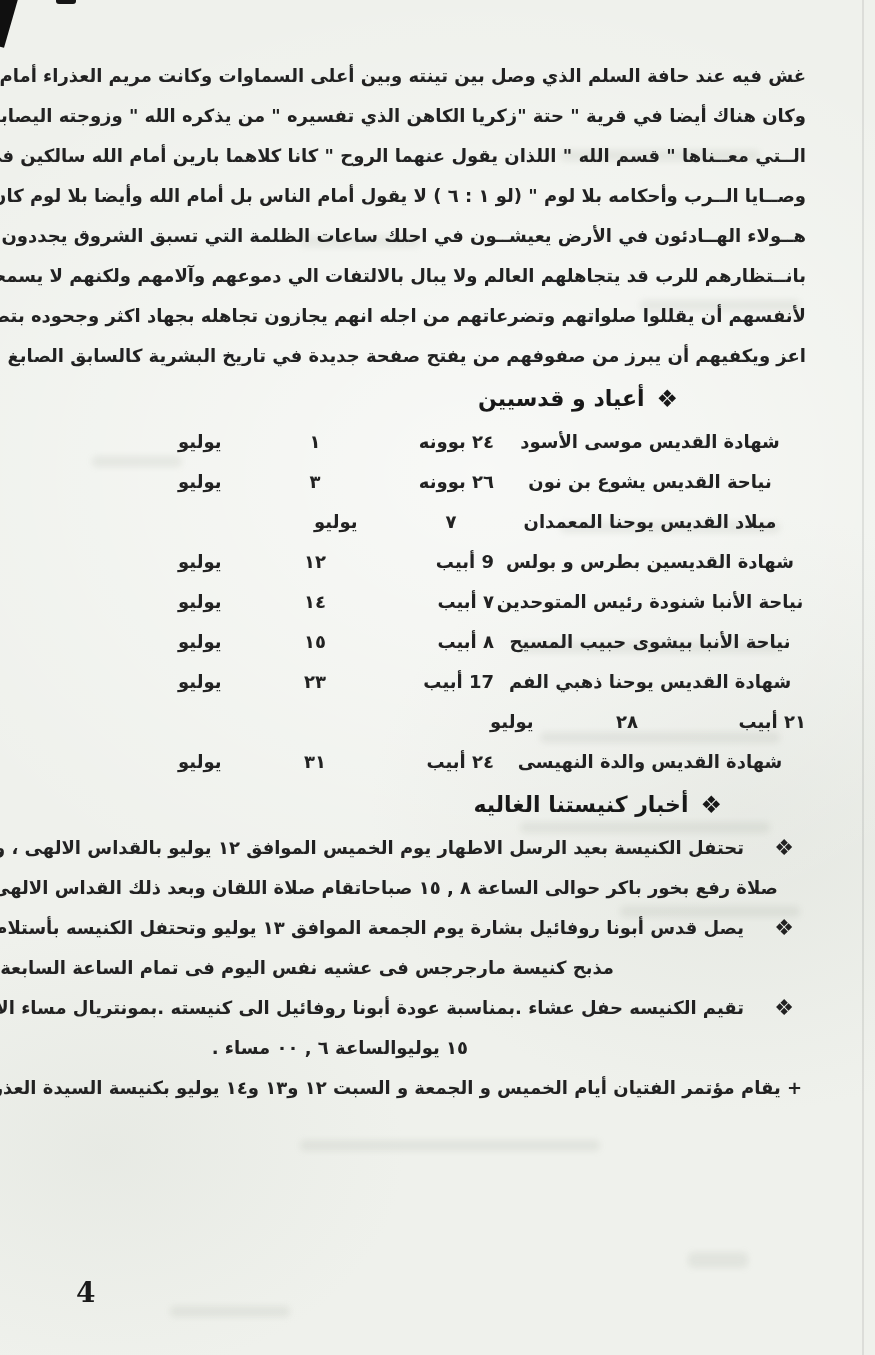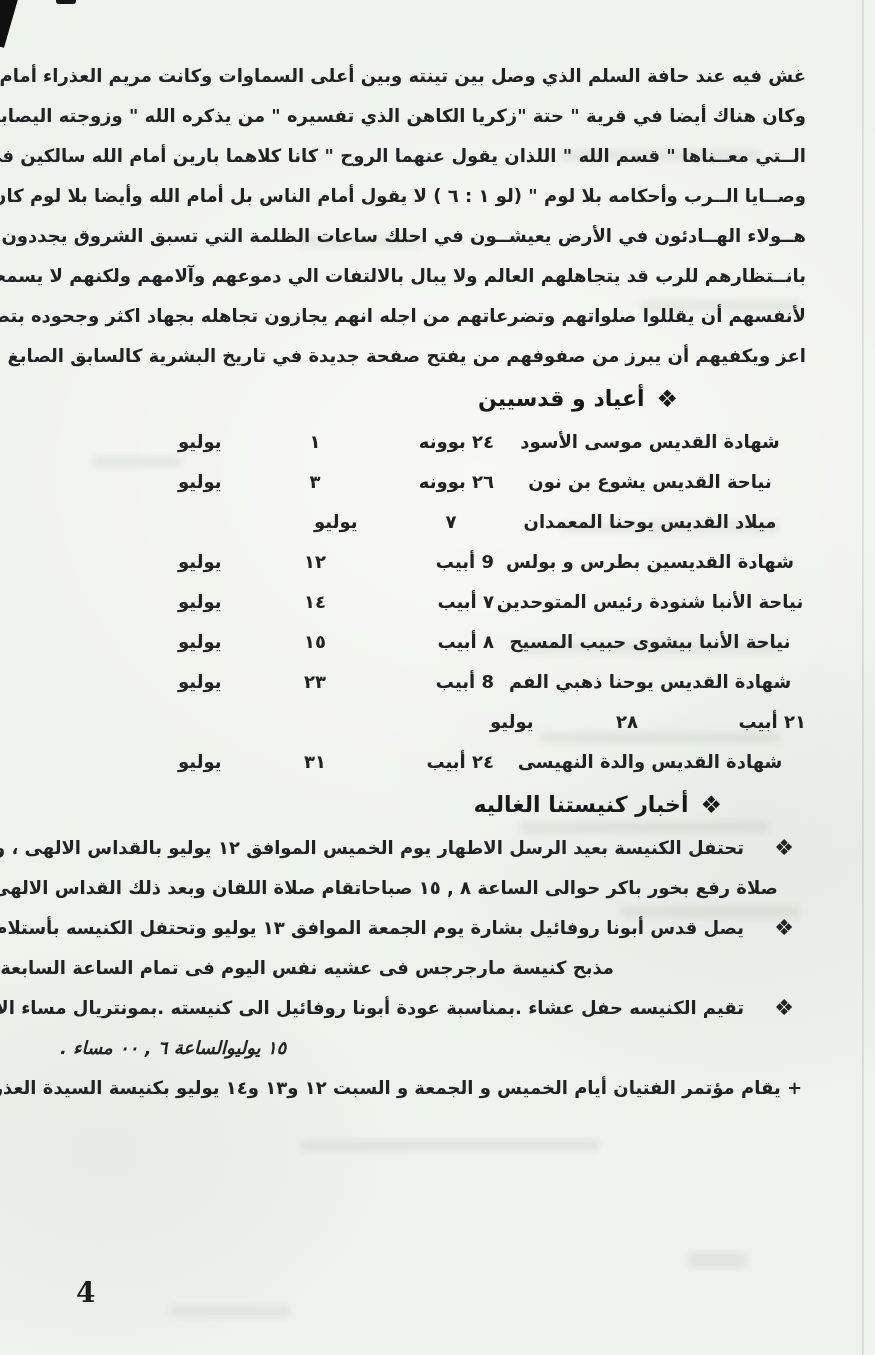--- a/index.html
+++ b/index.html
@@ -53,24 +53,24 @@
 
   .feast-row{display:flex;direction:rtl;line-height:40px;white-space:nowrap;}
   .feast-name{width:312px;text-align:center;}
   .feast-coptic{width:136px;}
   .feast-day{width:86px;text-align:center;}
   .feast-month{width:94px;text-align:left;}
 
   .b-first{position:relative;padding-right:62px;white-space:nowrap;text-align:right;}
   .b-first .dia{position:absolute;right:12px;top:0;font-size:22px;line-height:40px;}
   .b1-l1{text-align:right;}
-  .cont{white-space:nowrap;text-align:left;}
+  .cont{white-space:nowrap;text-align:right;}
   .cont-b1{padding-right:28px;}
   .cont-b2{padding-right:192px;}
-  .cont-b3{padding-right:338px;font-style:italic;}
+  .cont-b3{padding-right:338px;}
   .plus-line{padding-right:4px;white-space:nowrap;text-align:right;}
 
   .page-num{
     position:absolute;left:76px;top:1276px;
     font-family:"DejaVu Serif",serif;font-size:28px;font-weight:700;color:#1a1a1a;
   }
 </style>
 </head>
 <body>
 
@@ -141,21 +141,21 @@
       <span class="feast-month">يوليو</span>
     </div>
     <div class="feast-row">
       <span class="feast-name">نياحة الأنبا بيشوى حبيب المسيح</span>
       <span class="feast-coptic">٨ أبيب</span>
       <span class="feast-day">١٥</span>
       <span class="feast-month">يوليو</span>
     </div>
     <div class="feast-row">
       <span class="feast-name">شهادة القديس يوحنا ذهبي الفم</span>
-      <span class="feast-coptic">8 أبيب</span>
+      <span class="feast-coptic">17 أبيب</span>
       <span class="feast-day">٢٣</span>
       <span class="feast-month">يوليو</span>
     </div>
     <div class="feast-row">
       <span class="feast-coptic">٢١ أبيب</span>
       <span class="feast-day">٢٨</span>
       <span class="feast-month">يوليو</span>
     </div>
     <div class="feast-row">
       <span class="feast-name">شهادة القديس والدة النهيسى</span>

